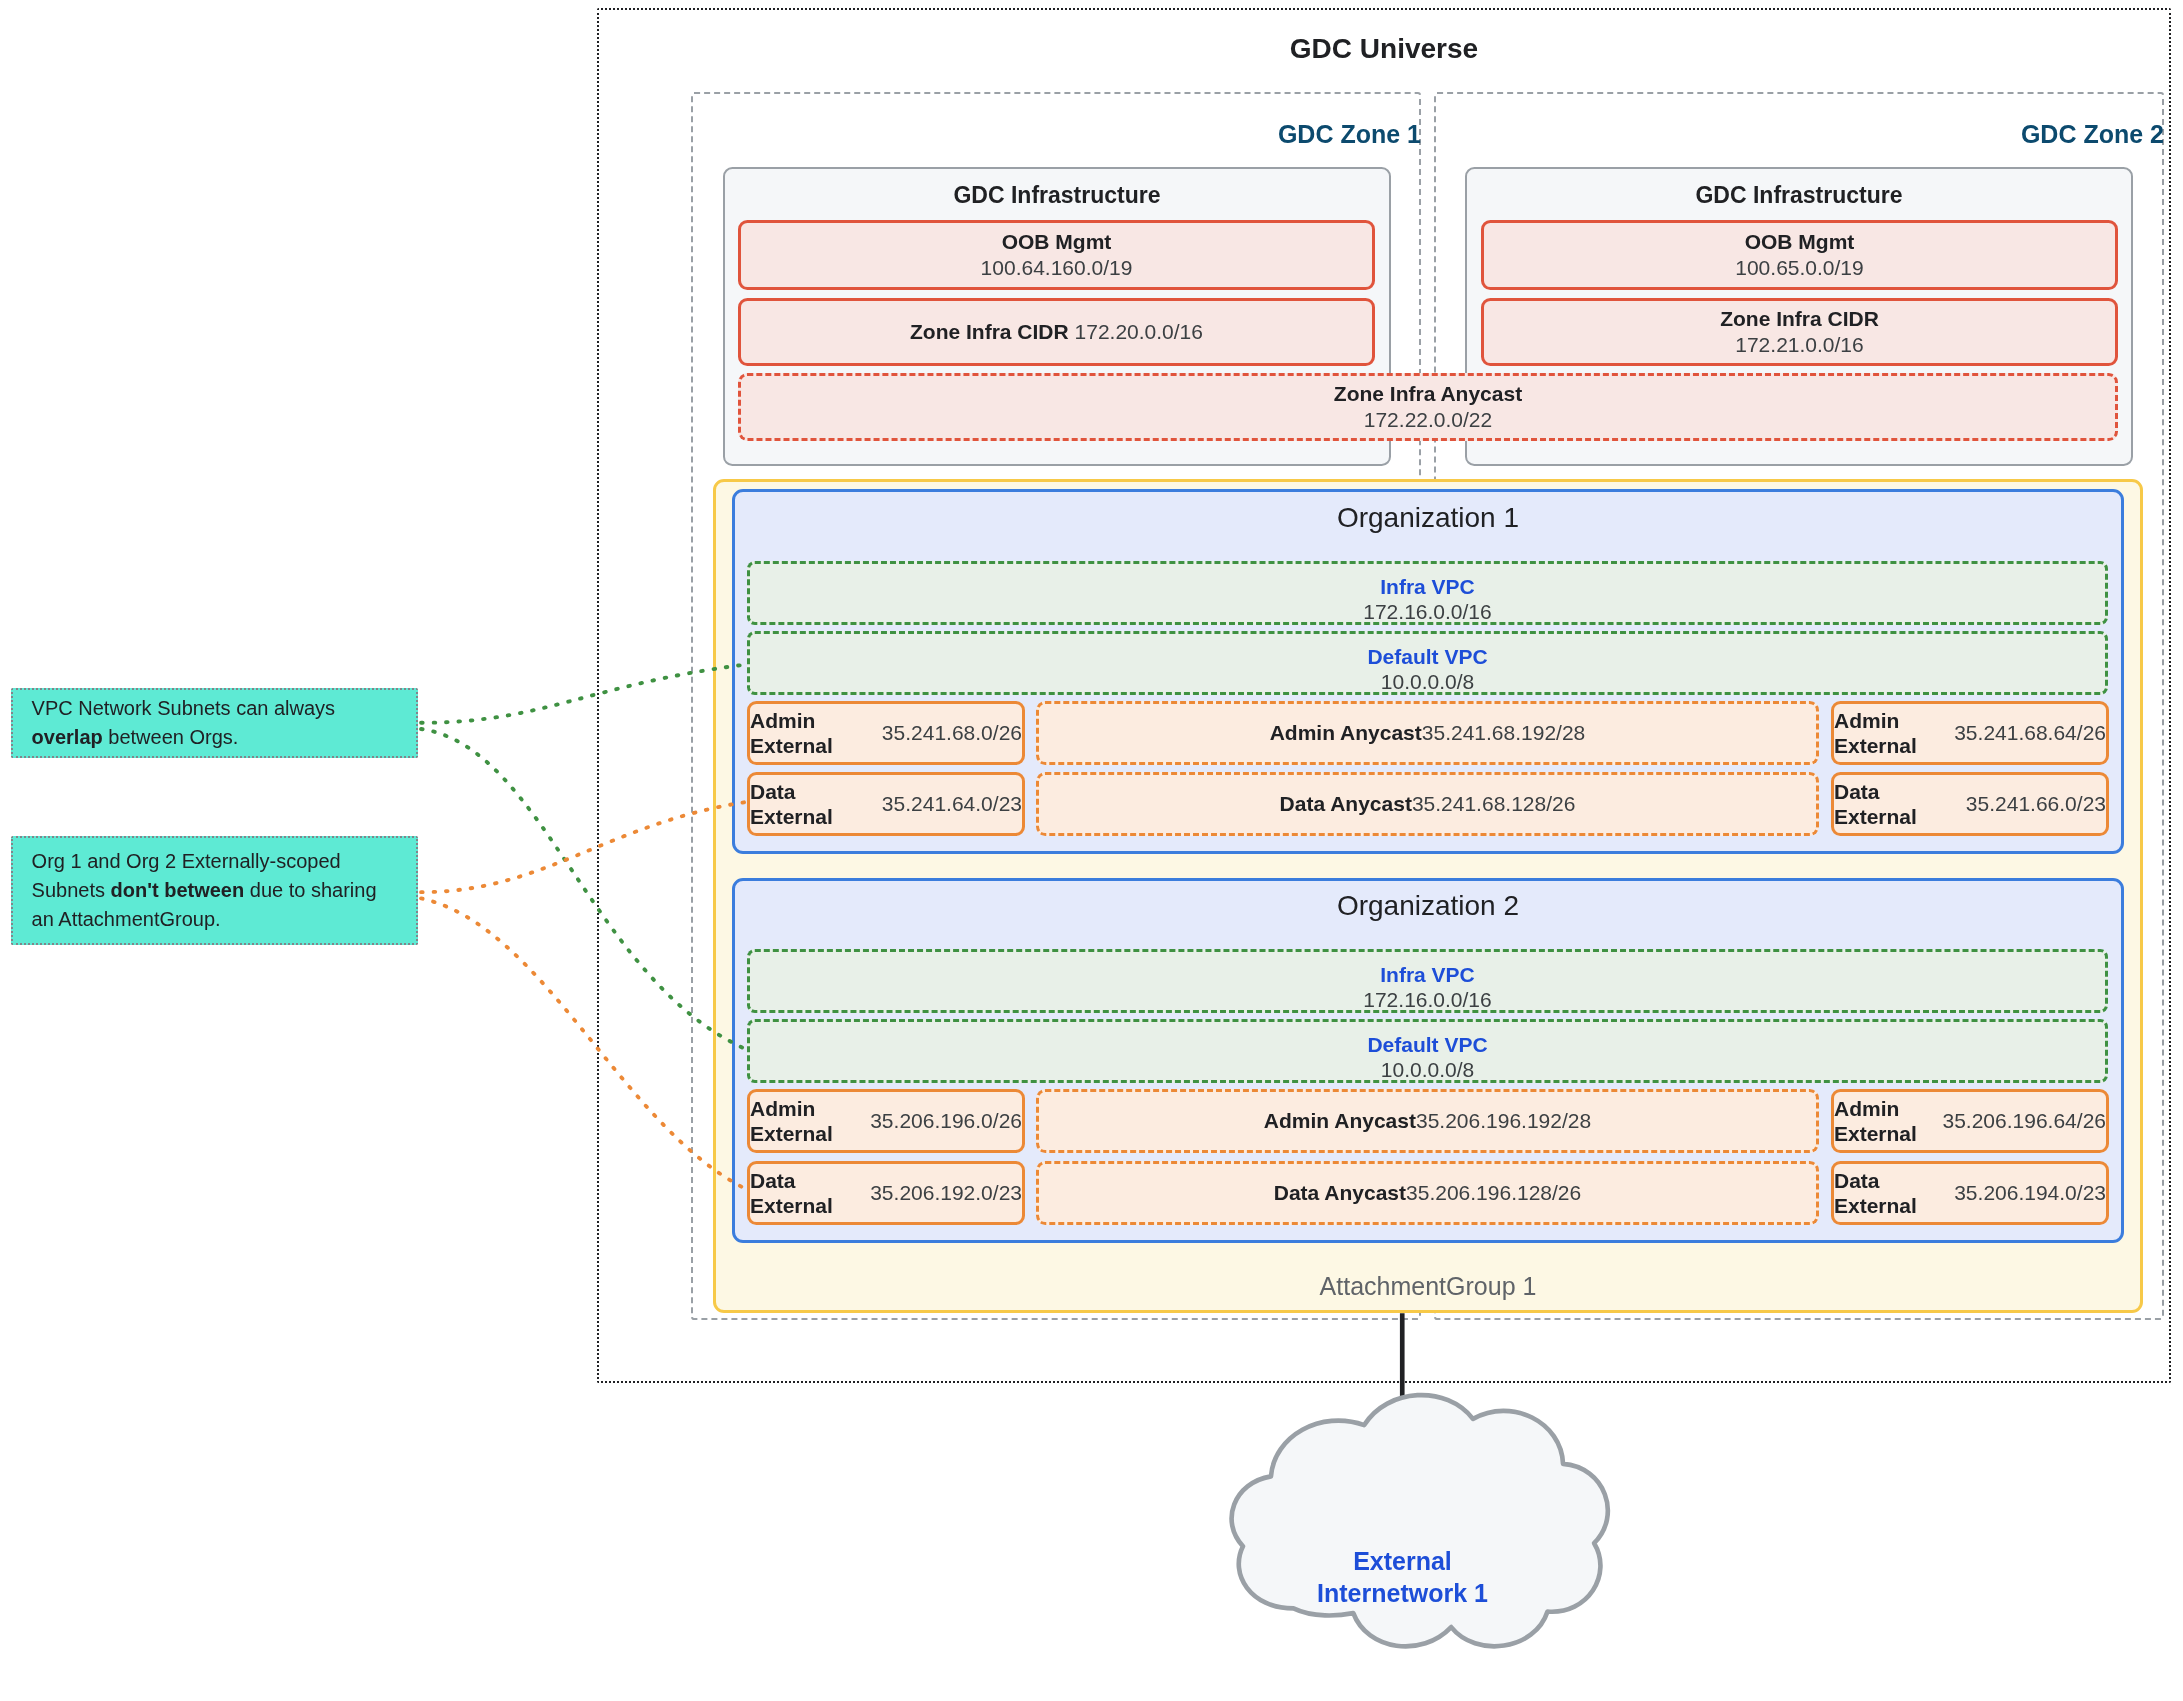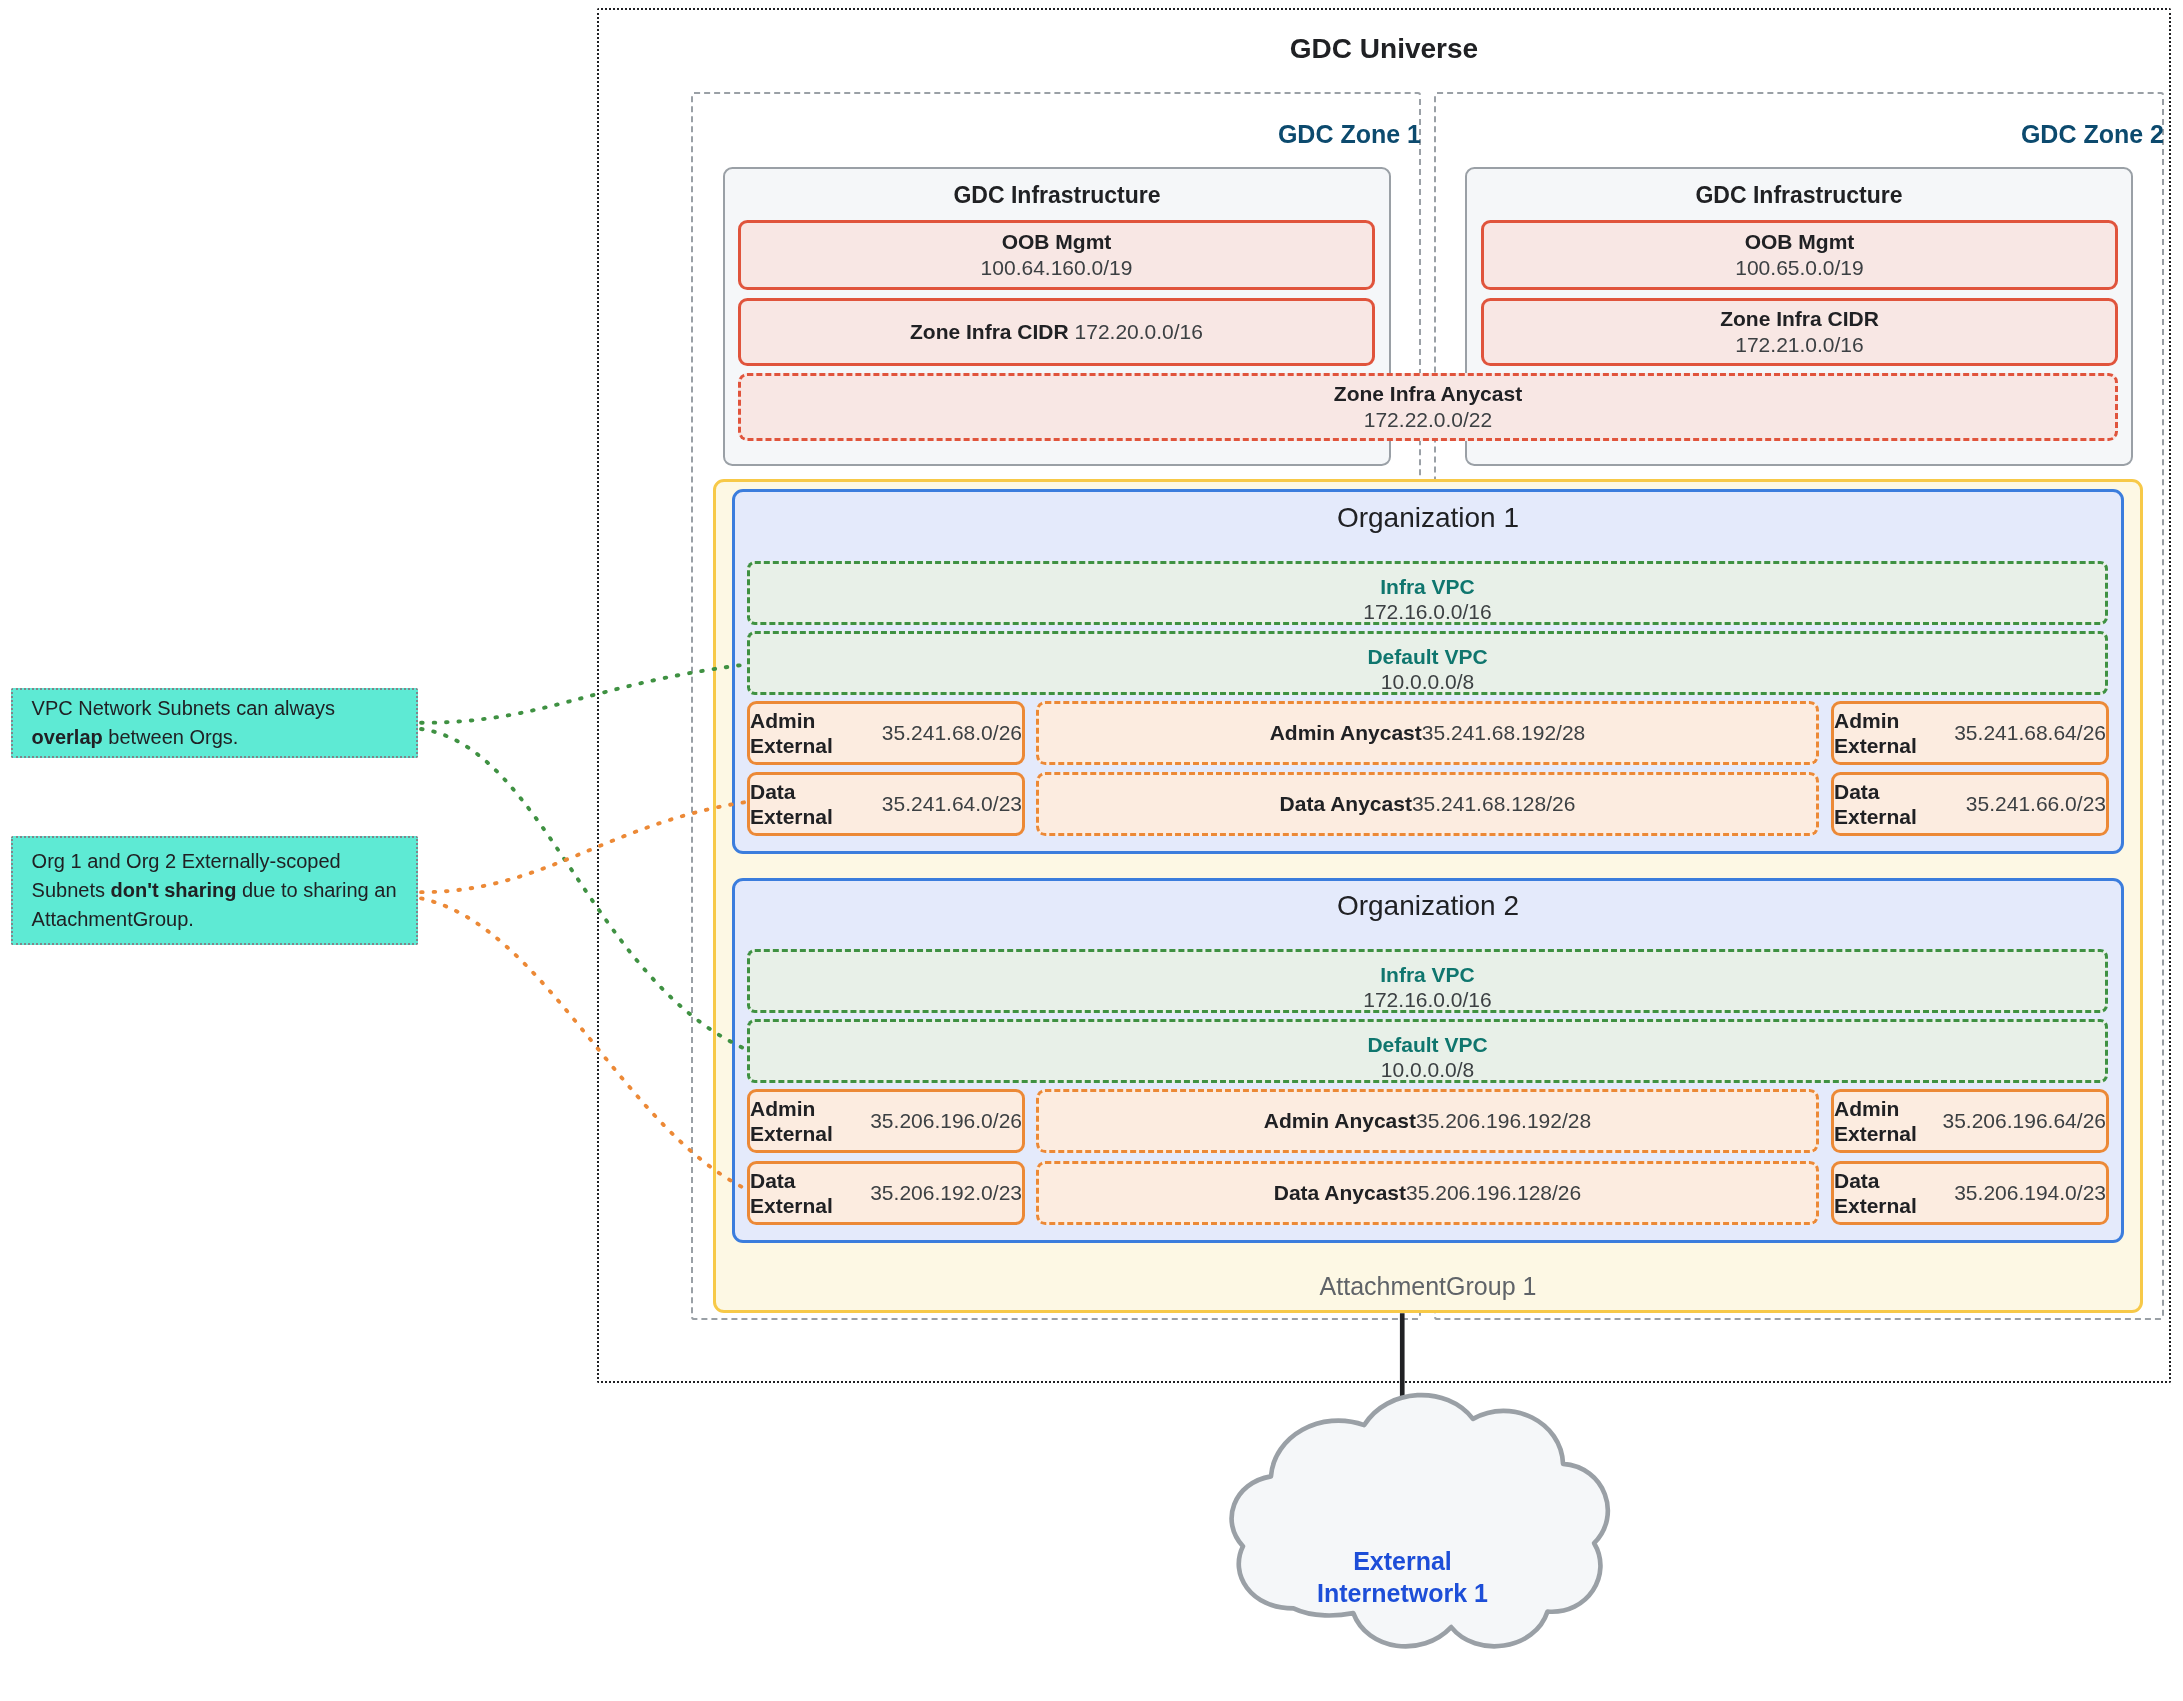--- a/index.html
+++ b/index.html
@@ -89,21 +89,21 @@
   #org-1-title{top:502px;}
   #org-2-title{top:890px;}
 
   
   .vpc{
     background:#e8f0e8;border:3.1px dashed #3f9142;border-radius:7.8px;
     left:747px;width:1361px;height:64px;
     display:flex;flex-direction:column;align-items:center;justify-content:center;
     line-height:1.2;
   }
-  .vpc .bname{font-size:21px;font-weight:bold;color:#0f766e;margin-top:12px;}
+  .vpc .bname{font-size:21px;font-weight:bold;color:#1d4ed8;margin-top:12px;}
   .vpc .bcidr{font-size:21px;color:#3c4043;}
   #vpc-infra-1{top:561px;}
   #vpc-default-1{top:631px;}
   #vpc-infra-2{top:949px;}
   #vpc-default-2{top:1019px;}
 
   
   .subnet{
     background:#fcece0;border:3.1px solid #ec8936;border-radius:9.3px;
     display:flex;align-items:center;justify-content:center;
@@ -259,21 +259,21 @@
   <span class="bcidr">35.206.194.0/23</span>
 </div>
 
 <div class="abs note" id="note-overlap">
   <div>
     <span>VPC Network Subnets can always </span><b>overlap</b><span> between Orgs.</span>
   </div>
 </div>
 <div class="abs note" id="note-no-overlap">
   <div>
-    <span>Org 1 and Org 2 Externally-scoped Subnets </span><b>don't sharing</b><span> due to sharing an AttachmentGroup.</span>
+    <span>Org 1 and Org 2 Externally-scoped Subnets </span><b>don't between</b><span> due to sharing an AttachmentGroup.</span>
   </div>
 </div>
 
 <svg class="overlay" viewBox="0 0 2810 2190">
 
   <path d="M 542 930 C 700 930 760 880 960 855" fill="none" stroke="#3f9142" stroke-width="5" stroke-dasharray="2 14" stroke-linecap="round"></path>
   <path d="M 542 938 C 700 960 760 1260 960 1350" fill="none" stroke="#3f9142" stroke-width="5" stroke-dasharray="2 14" stroke-linecap="round"></path>
 
   <path d="M 542 1148 C 700 1148 780 1060 960 1032" fill="none" stroke="#ec8936" stroke-width="5" stroke-dasharray="2 14" stroke-linecap="round"></path>
   <path d="M 542 1156 C 700 1190 800 1450 960 1530" fill="none" stroke="#ec8936" stroke-width="5" stroke-dasharray="2 14" stroke-linecap="round"></path>

